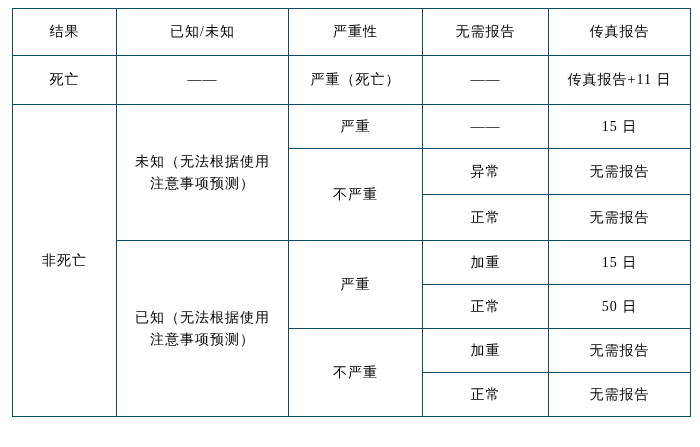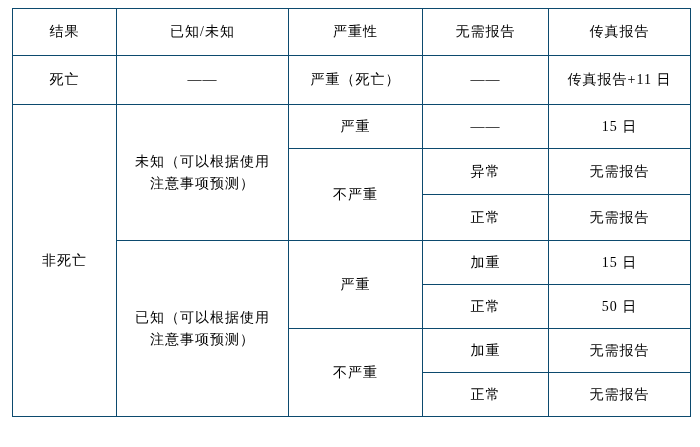--- a/index.html
+++ b/index.html
@@ -88,40 +88,40 @@
         <td>死亡</td>
         <td class="cell-dash">——</td>
         <td>严重（死亡）</td>
         <td class="cell-dash">——</td>
         <td>传真报告+11 日</td>
       </tr>
 
       <tr class="tall">
         <td rowspan="7">非死亡</td>
         <td rowspan="3" class="cell-multiline">
-          <span>未知（可以根据使用</span><br>
+          <span>未知（无法根据使用</span><br>
           <span>注意事项预测）</span>
         </td>
         <td>严重</td>
         <td class="cell-dash">——</td>
         <td>15 日</td>
       </tr>
       <tr class="taller">
         <td rowspan="2">不严重</td>
         <td>异常</td>
         <td>无需报告</td>
       </tr>
       <tr class="taller">
         <td>正常</td>
         <td>无需报告</td>
       </tr>
 
       <tr class="tall">
         <td rowspan="4" class="cell-multiline">
-          <span>已知（可以根据使用</span><br>
+          <span>已知（无法根据使用</span><br>
           <span>注意事项预测）</span>
         </td>
         <td rowspan="2">严重</td>
         <td>加重</td>
         <td>15 日</td>
       </tr>
       <tr class="tall">
         <td>正常</td>
         <td>50 日</td>
       </tr>

